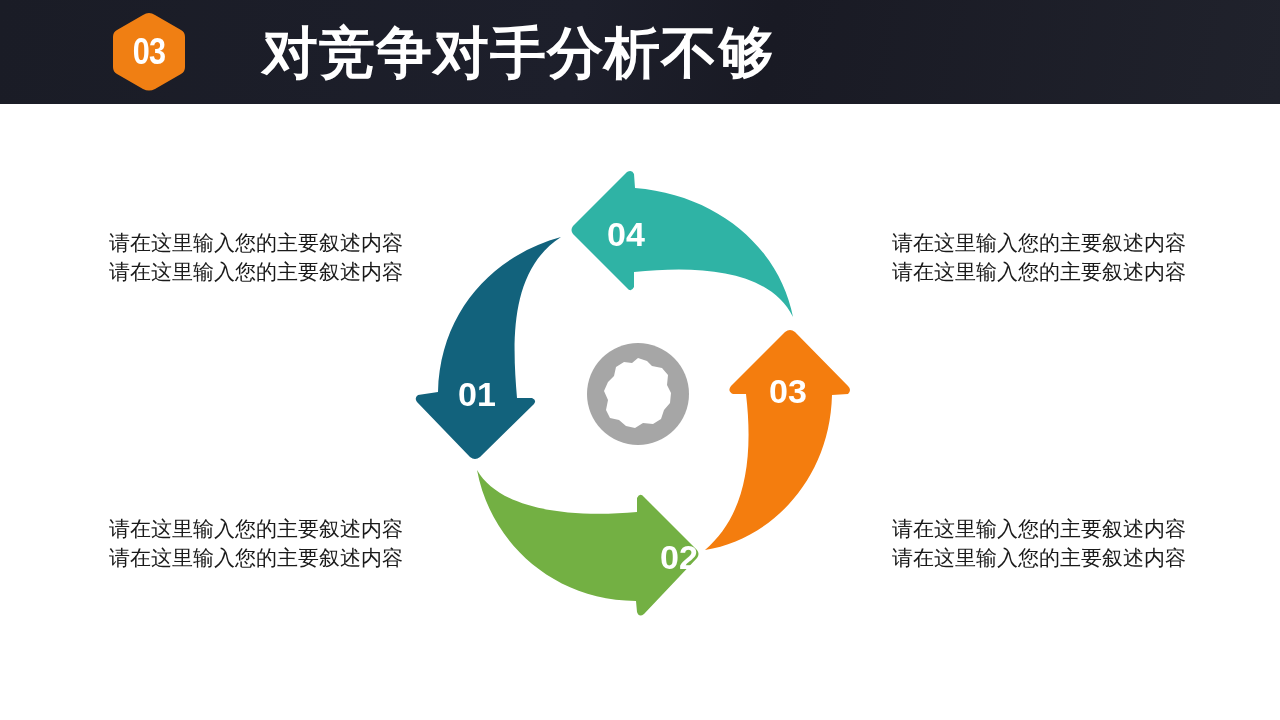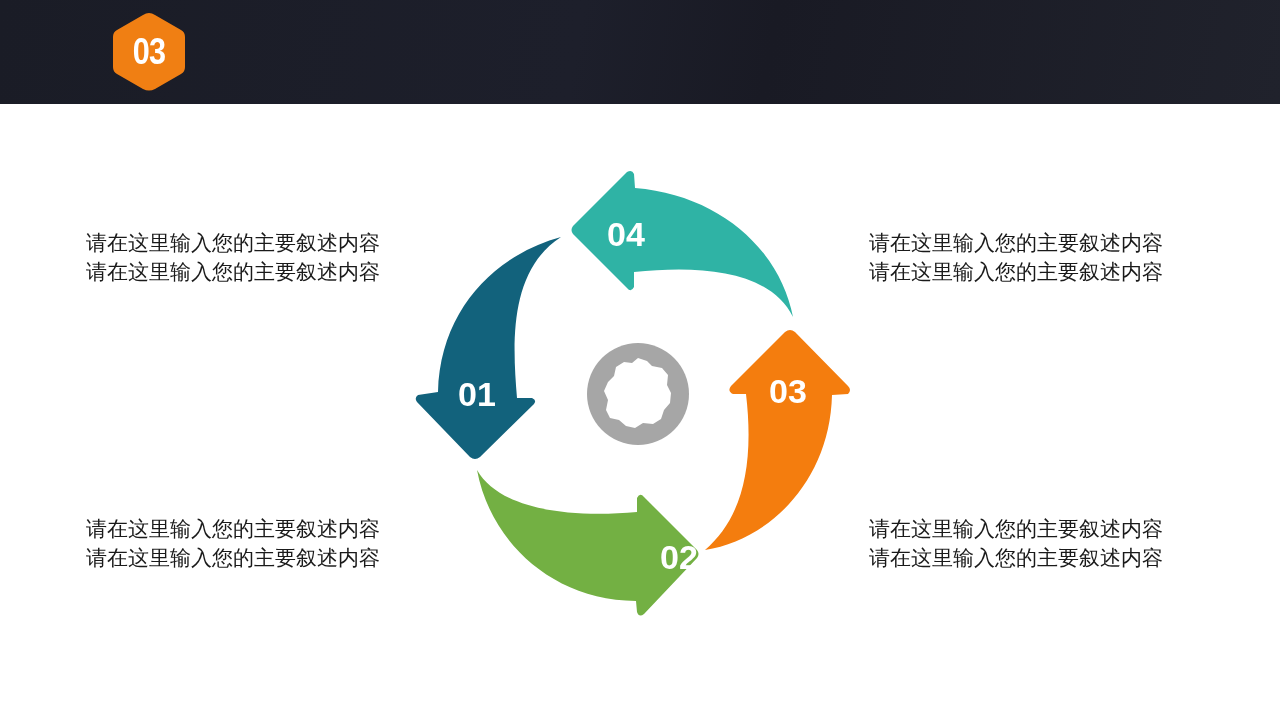--- a/index.html
+++ b/index.html
@@ -22,21 +22,21 @@
   }
   .title {
     position: absolute; left: 262px; top: 18px; height: 70px;
     color: #ffffff; font-weight: bold; font-size: 56px; line-height: 70px;
     font-family: "DejaVu Sans", sans-serif; letter-spacing: 1px;
   }
 
   .desc {
     position: absolute; width: 340px;
     color: #1a1a1a; font-size: 21px; line-height: 29px;
-    font-family: "DejaVu Sans", sans-serif; white-space: nowrap;
+    font-family: "DejaVu Sans", sans-serif; white-space: nowrap; text-align: center;
   }
   .desc-tl { left: 86px; top: 229px; }
   .desc-tr { left: 869px; top: 229px; }
   .desc-bl { left: 86px; top: 515px; }
   .desc-br { left: 869px; top: 515px; }
 
   .cycle { position: absolute; left: 400px; top: 160px; width: 470px; height: 460px; }
   .cycle svg { position: absolute; left: 0; top: 0; }
   .arrow-label {
     position: absolute; color: #ffffff; font-weight: bold;
@@ -50,20 +50,21 @@
 </head>
 <body>
 
 <div class="header">
   <div class="badge">
     <svg width="76" height="82" viewBox="0 0 76 82">
       <path d="M38 2 Q41 2 44 4 L70 19 Q74 21 74 26 L74 56 Q74 61 70 63 L44 78 Q38 81 32 78 L6 63 Q2 61 2 56 L2 26 Q2 21 6 19 L32 4 Q35 2 38 2 Z" fill="#f07f13"></path>
     </svg>
     <div class="badge-num">03</div>
   </div>
+  <div class="title">对竞争对手分析不够</div>
 </div>
 
 <div class="desc desc-tl">
   <div>请在这里输入您的主要叙述内容</div>
   <div>请在这里输入您的主要叙述内容</div>
 </div>
 <div class="desc desc-tr">
   <div>请在这里输入您的主要叙述内容</div>
   <div>请在这里输入您的主要叙述内容</div>
 </div>

